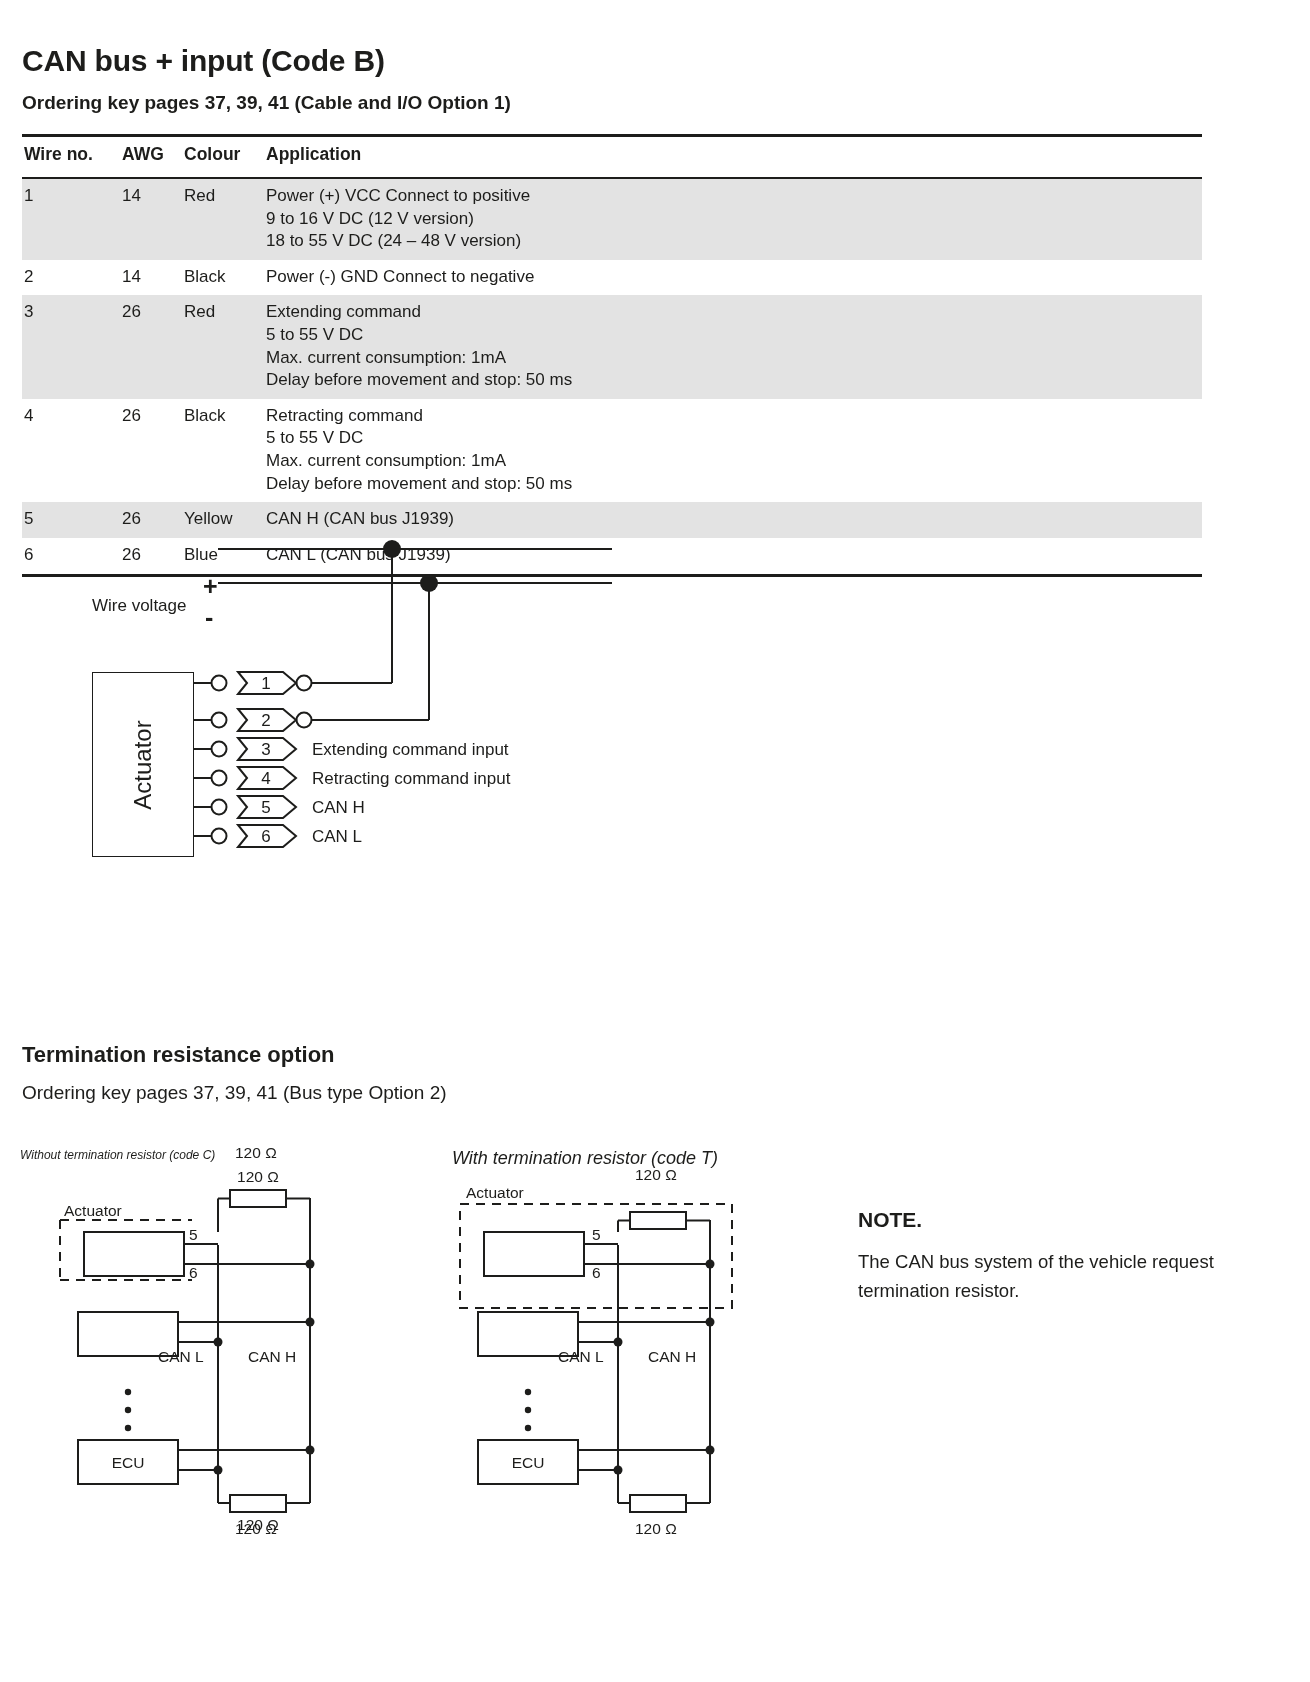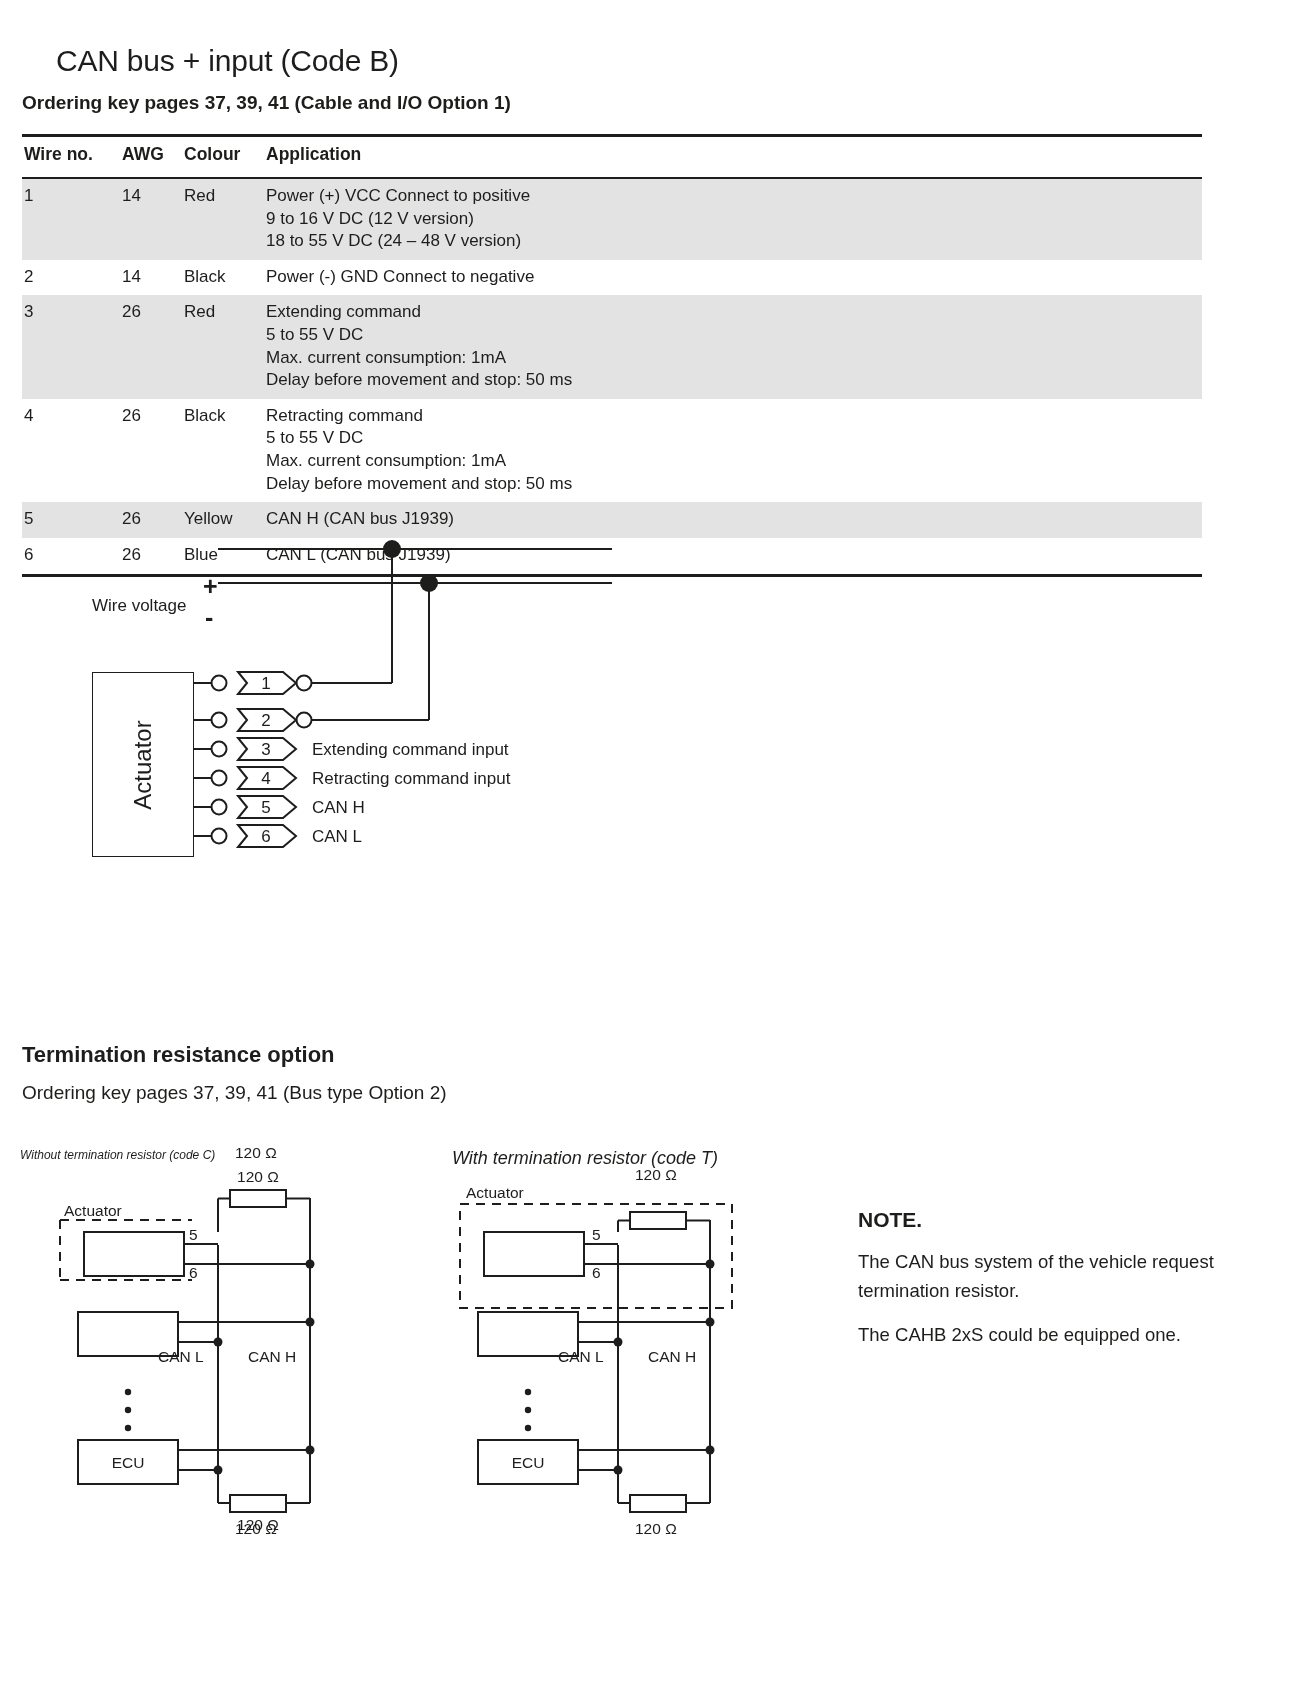--- a/index.html
+++ b/index.html
@@ -13,23 +13,22 @@
     position: relative;
     overflow: hidden;
   }
   .page { position: relative; width: 1310px; height: 1682px; padding: 0; }
 
   
   .h1 {
     position: absolute;
     left: 22px; top: 44px;
     font-size: 30px;
-    font-weight: normal;
+    font-weight: bold;
     letter-spacing: -0.2px;
-    margin-left: 34px;
   }
   .subtitle {
     position: absolute;
     left: 22px; top: 92px;
     font-size: 19px;
     font-weight: bold;
   }
 
   
   .wire-table {
@@ -407,16 +406,15 @@
     </g>
   </svg>
   <div style="position:absolute; left:440px; top:1190px; width:360px; height:380px; pointer-events:none;">
     <div style="position:absolute; left:195px; top:-24px; font-size:15.5px;">120 Ω</div>
     <div style="position:absolute; left:195px; top:330px; font-size:15.5px;">120 Ω</div>
   </div>
 
   <div class="note-title">NOTE.</div>
   <div class="note-body">
     <p>The CAN bus system of the vehicle request termination resistor.</p>
-    <p>The CAHB 2xS could be equipped one.</p>
   </div>
 
 </div>
 
 </body></html>

